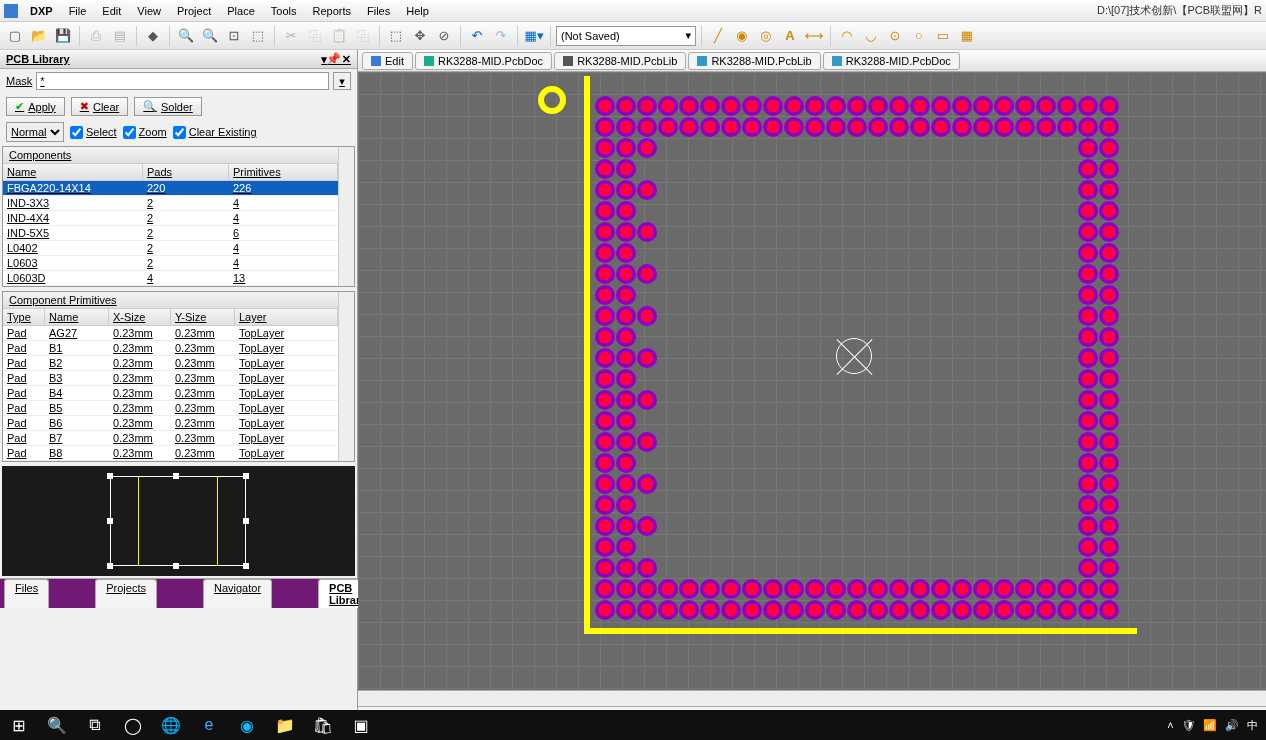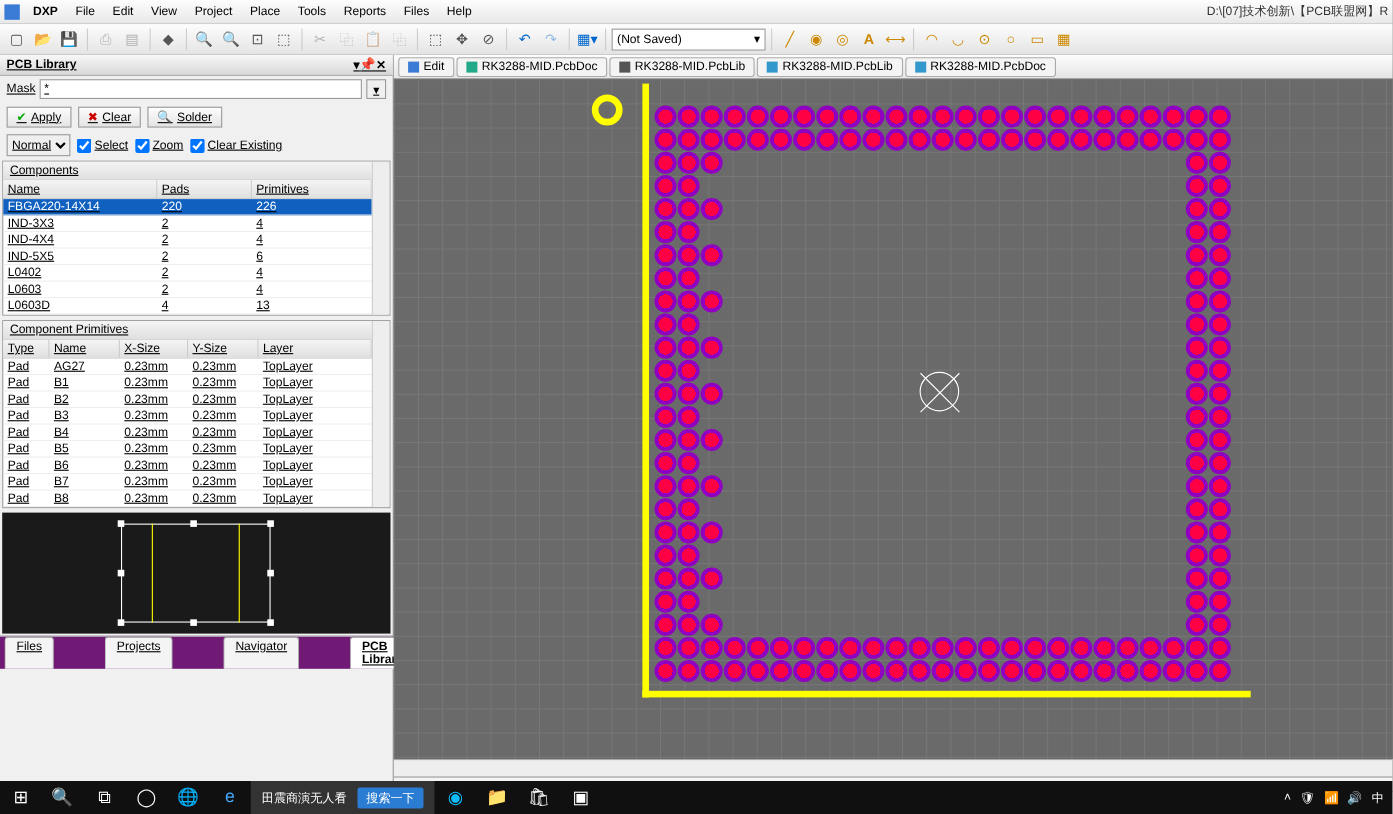--- a/index.html
+++ b/index.html
@@ -645,24 +645,20 @@
   </span>
 </div>
 
 <div class="taskbar">
   <div class="tb-item">⊞</div>
   <div class="tb-item">🔍</div>
   <div class="tb-item">⧉</div>
   <div class="tb-item">◯</div>
   <div class="tb-item">🌐</div>
   <div class="tb-item" style="color:#4af">e</div>
-  <div class="search">
-    <span>田震商演无人看</span>
-    <span style="background:#2b7cd3;padding:2px 8px;border-radius:2px">搜索一下</span>
-  </div>
   <div class="tb-item" style="color:#1bf">◉</div>
   <div class="tb-item">📁</div>
   <div class="tb-item">🛍</div>
   <div class="tb-item">▣</div>
   <div class="tray">
     <span>˄</span>
     <span>🛡</span>
     <span>📶</span>
     <span>🔊</span>
     <span>中</span>

